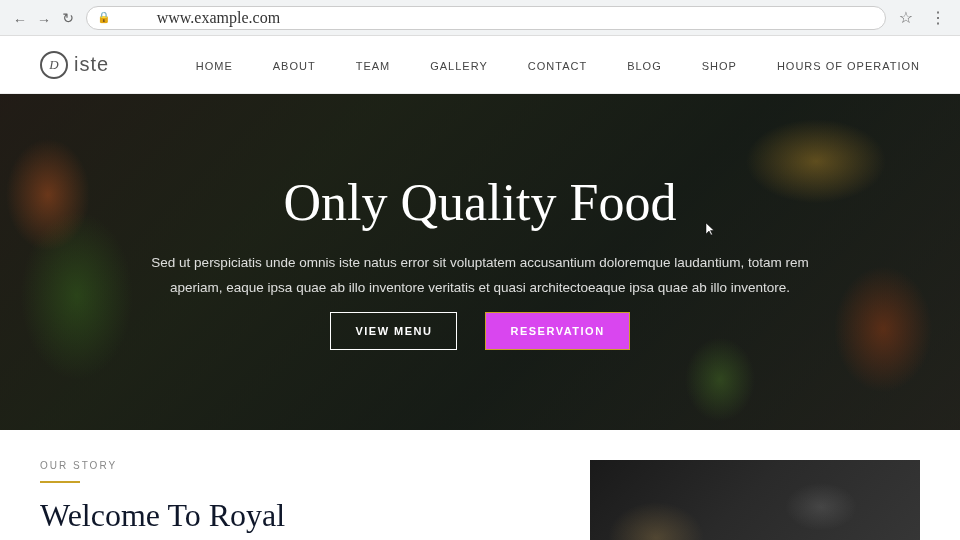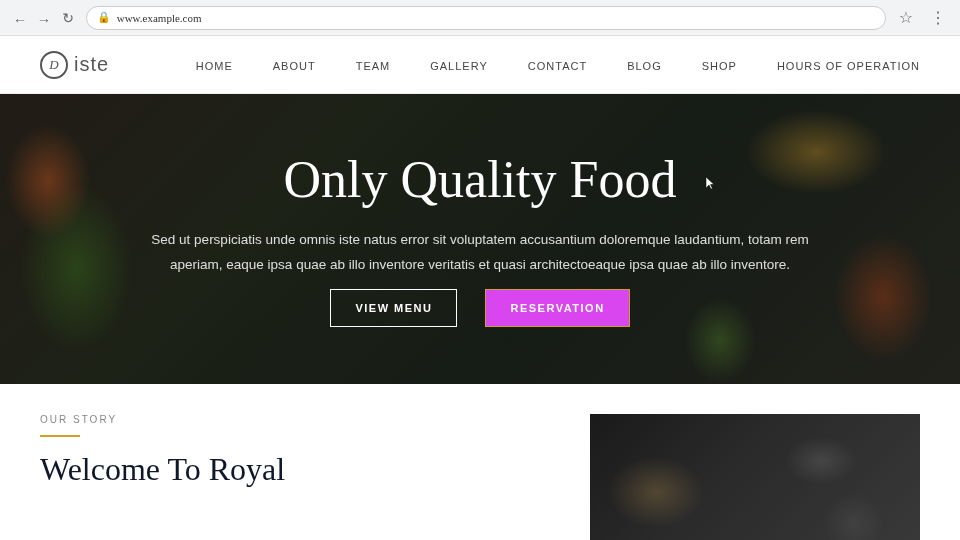--- a/index.html
+++ b/index.html
@@ -40,21 +40,21 @@
       border: 1px solid #ccc;
       border-radius: 12px;
       display: flex;
       align-items: center;
       padding: 0 10px;
       gap: 6px;
       font-size: 12px;
       color: #333;
     }
     .lock-icon { color: #555; font-size: 11px; }
-    .address-text { color: #333; font-size: 11px; }
+    .address-text { color: #333; font-size: 16px; margin-left: 40px; }
     .star-btn, .menu-btn {
       width: 24px;
       height: 24px;
       background: none;
       border: none;
       cursor: pointer;
       color: #666;
       font-size: 16px;
       display: flex;
       align-items: center;
@@ -112,21 +112,21 @@
       letter-spacing: 1px;
       font-family: 'Arial', sans-serif;
       font-weight: 500;
       text-transform: uppercase;
       padding-left: 16px;
     }
 
     
     .hero {
       position: relative;
-      height: 290px;
+      height: 336px;
       overflow: hidden;
       display: flex;
       align-items: center;
       justify-content: center;
     }
     .hero-bg {
       position: absolute;
       inset: 0;
       background: linear-gradient(rgba(20,20,20,0.65), rgba(20,20,20,0.65)),
         

